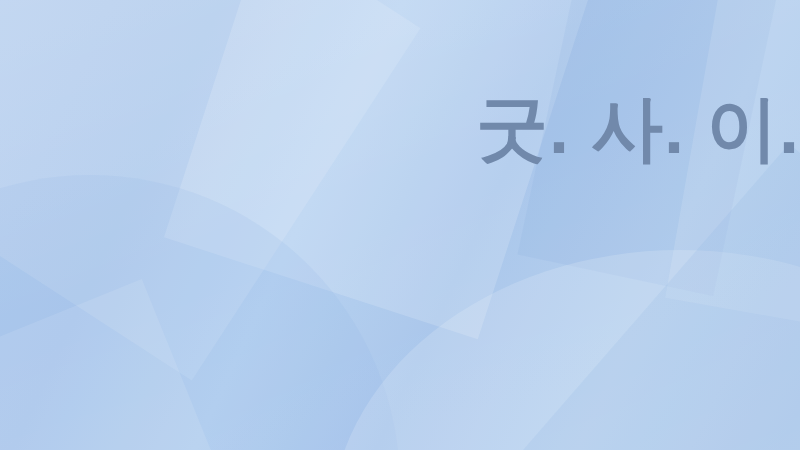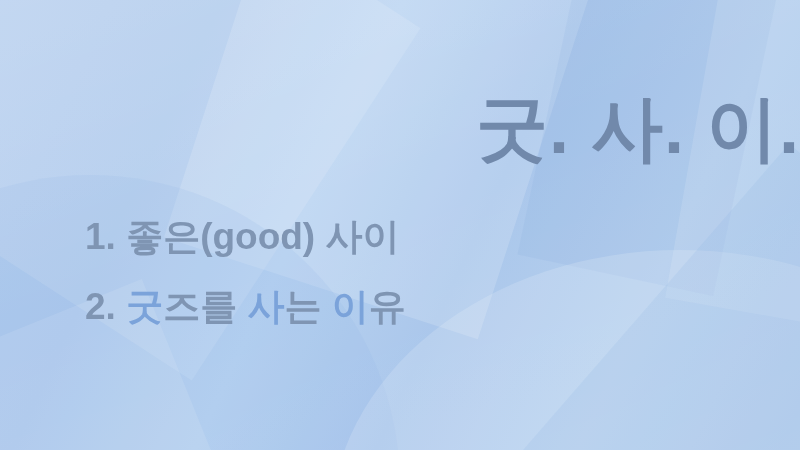--- a/index.html
+++ b/index.html
@@ -166,27 +166,14 @@
   <div class="bg-layer bg-circle-lower"></div>
   <div class="bg-layer bg-circle-soft"></div>
   <div class="bg-layer bg-wedge-bottomright"></div>
   <div class="bg-layer bg-wedge-bottomleft"></div>
   <div class="bg-layer bg-sheen"></div>
 
   <div class="content">
 
     <div class="slide-title">굿. 사. 이.</div>
 
-    <div class="bullet-list">
-
-      <div class="bullet-item">
-        <span class="num">1.</span>
-        <span class="seg-plain">좋은(good) 사이</span>
-      </div>
-
-      <div class="bullet-item">
-        <span class="num">2.</span>
-        <span class="seg-accent">굿</span><span class="seg-plain">즈를 </span><span class="seg-accent">사</span><span class="seg-plain">는 </span><span class="seg-accent">이</span><span class="seg-plain">유</span>
-      </div>
-
-    </div>
   </div>
 </div>
 
 </body></html>

